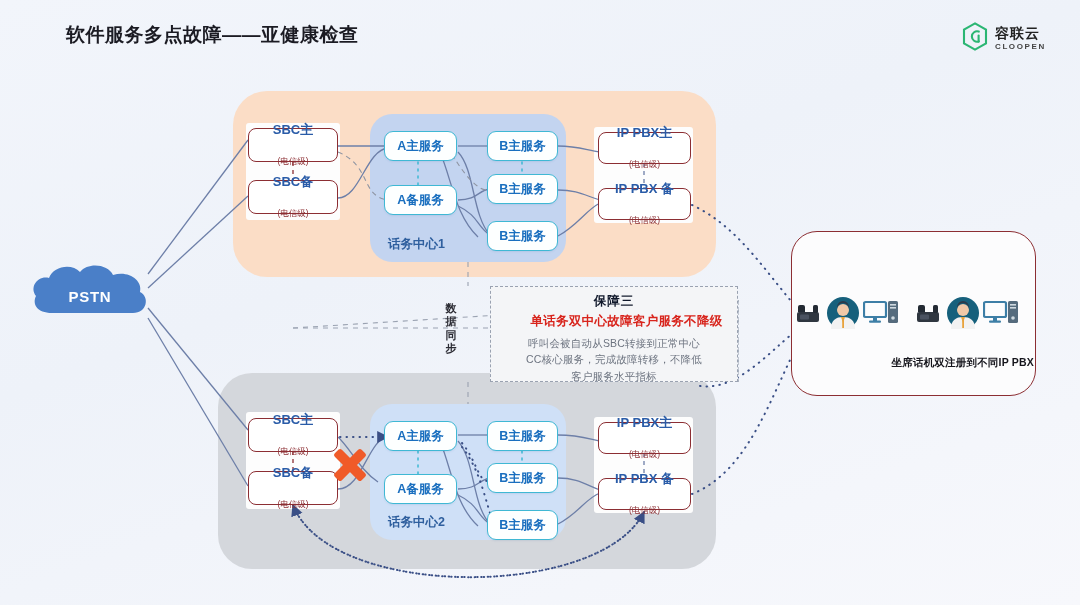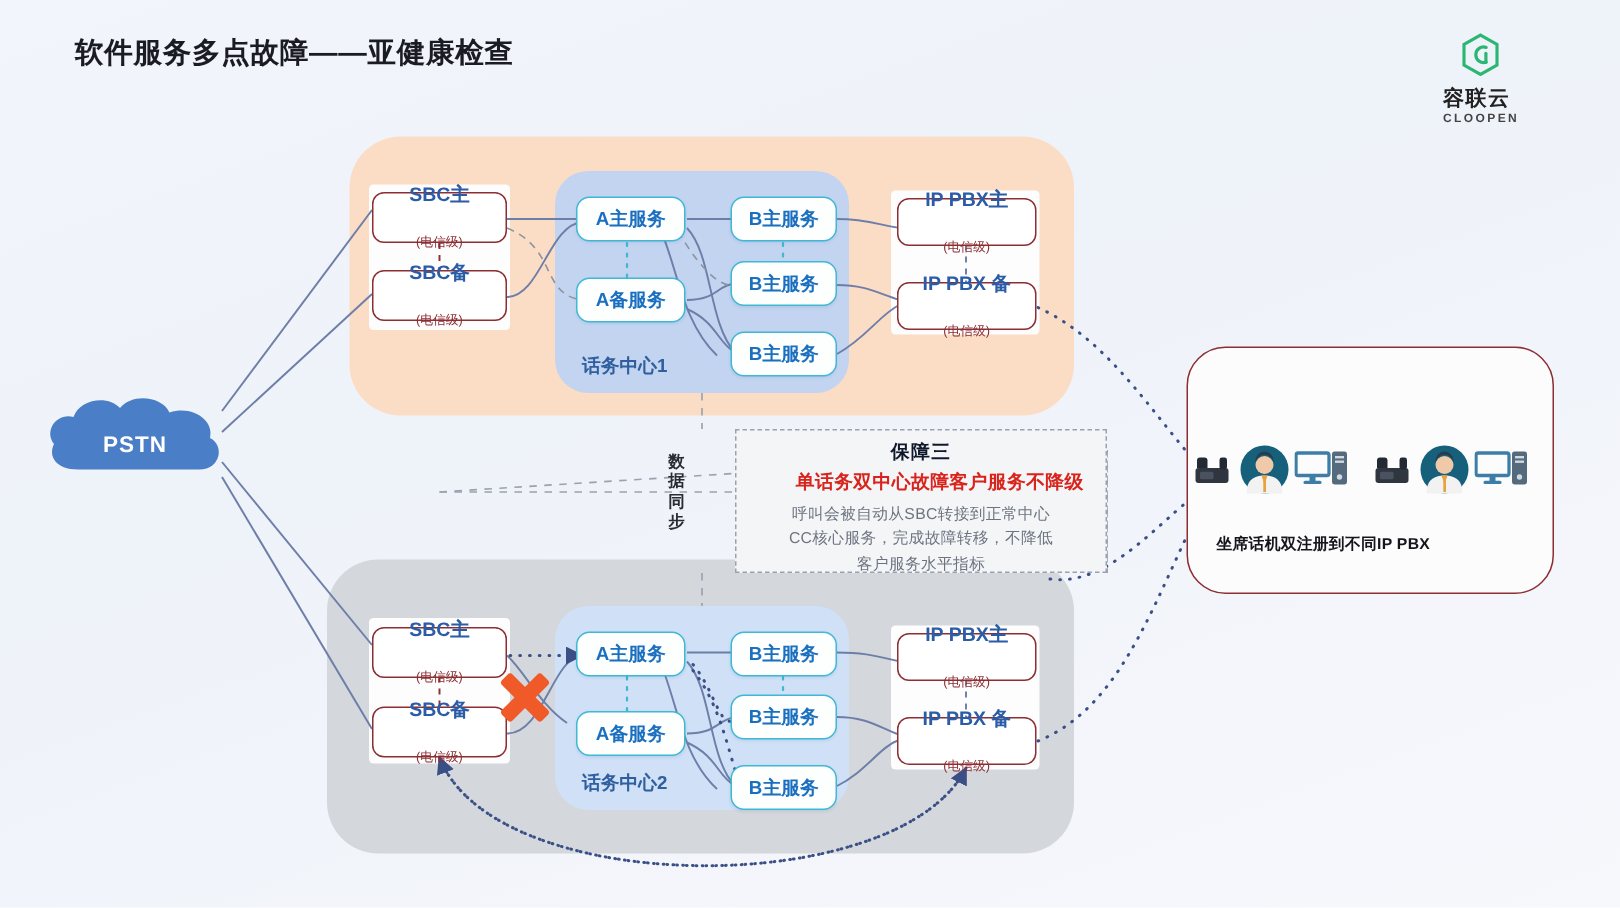--- a/index.html
+++ b/index.html
@@ -7,25 +7,25 @@
     width:1080px;height:605px;
     font-family:"Liberation Sans","DejaVu Sans",sans-serif;
     background:linear-gradient(160deg,#f2f5fb 0%,#eef2f9 40%,#f7f8fc 100%);
     overflow:hidden;position:relative;
   }
   .stage{position:absolute;inset:0;}
   .abs{position:absolute;}
 
   
   .title{
-    left:50px;top:22px;
+    left:66px;top:22px;
     font-size:19px;font-weight:bold;color:#1b1b23;
     letter-spacing:.5px;white-space:nowrap;
   }
-  .logo-wrap{left:962px;top:22px;display:flex;align-items:center;gap:7px;flex-direction:column;}
+  .logo-wrap{left:962px;top:22px;display:flex;align-items:flex-end;gap:7px;}
   .logo-mark{width:26px;height:29px;flex:0 0 auto;}
   .logo-text{display:flex;flex-direction:column;line-height:1;}
   .logo-cn{font-size:14px;font-weight:bold;color:#222;letter-spacing:1px;}
   .logo-en{font-size:8px;font-weight:bold;color:#444;letter-spacing:1.6px;margin-top:3px;}
 
   
   .panel-top{
     left:233px;top:91px;width:483px;height:186px;
     background:#fbddc6;border-radius:34px;
   }
@@ -89,22 +89,22 @@
   
   .workplace{
     left:791px;top:231px;width:243px;height:163px;
     border:1.4px solid #8c2e33;border-radius:26px;background:#fcfcfd;
   }
   .wp-title{
     left:791px;top:248px;width:243px;text-align:center;
     font-size:14px;font-weight:bold;color:#15151c;letter-spacing:1px;
   }
   .wp-caption{
-    left:791px;top:356px;width:243px;text-align:left;
-    font-size:10.5px;font-weight:bold;color:#15151c;letter-spacing:.2px;padding-left:20px;
+    left:791px;top:356px;width:243px;text-align:right;
+    font-size:10.5px;font-weight:bold;color:#15151c;letter-spacing:.2px;
   }
   .agent-group{display:flex;align-items:center;gap:3px;}
 </style>
 </head>
 <body>
 
 <div class="stage">
 
   <div class="abs title">软件服务多点故障——亚健康检查</div>
 

